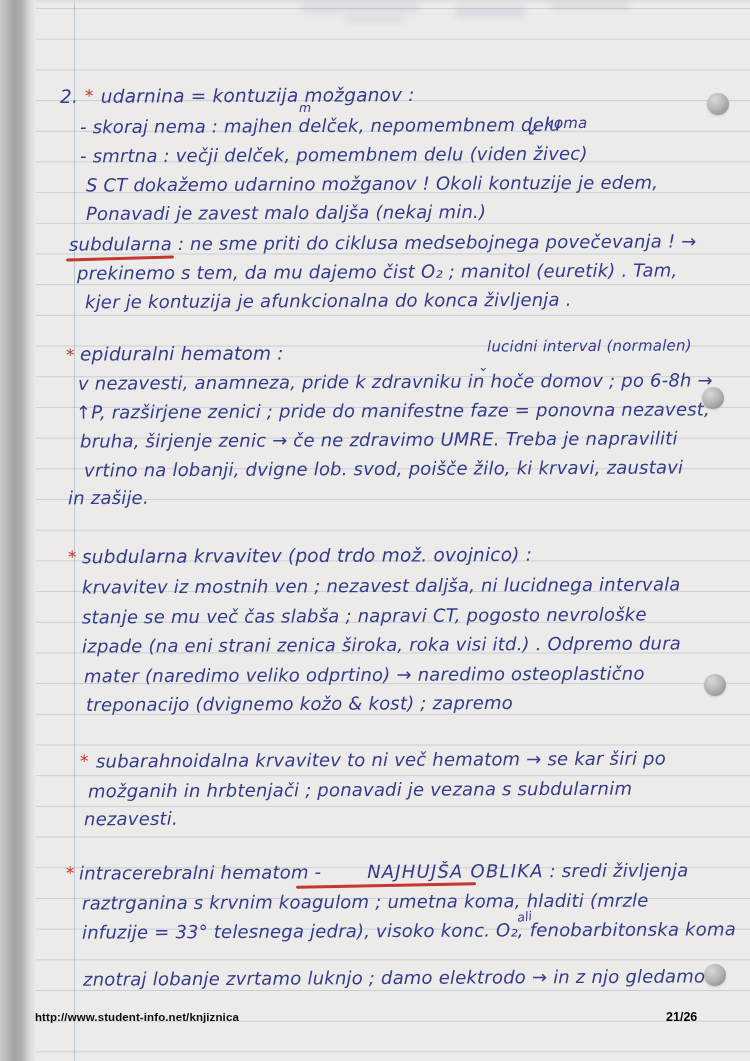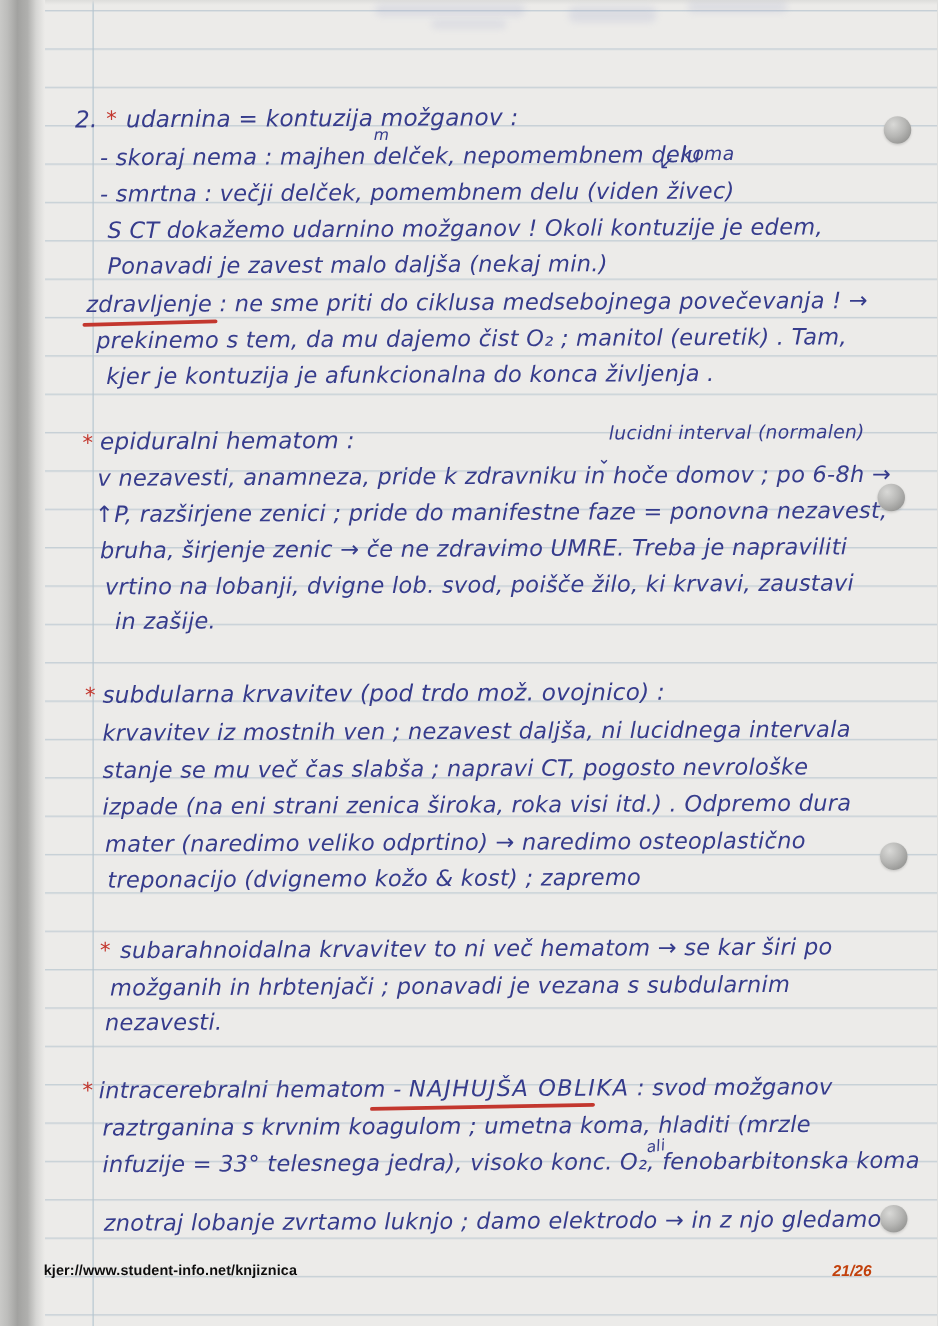--- a/index.html
+++ b/index.html
@@ -27,29 +27,29 @@
   .ghost{position:absolute;background:#8a93c0;opacity:.16;filter:blur(3px);border-radius:5px;}
   .hw{
     position:absolute;color:#363c8c;font-style:italic;font-size:18px;
     letter-spacing:.2px;white-space:nowrap;line-height:1.2;transform:rotate(-.3deg);
   }
   .hw-title{font-size:18.5px;}
   .hw-sm{font-size:15px;}
   .hw-xs{font-size:12.5px;}
   .star{color:#c3372e;font-style:normal;font-size:17px;}
   .row{display:flex;gap:7px;align-items:flex-start;}
-  .emph{letter-spacing:1.2px;}
+  .emph{letter-spacing:1.2px;margin-left:40px;}
   .uline{position:absolute;background:#c3372e;border-radius:2px;height:3px;}
   .footer-url{
     position:absolute;left:35px;top:1011px;font-family:"Liberation Sans",sans-serif;
     font-weight:bold;font-size:11.5px;color:#0d0d0d;letter-spacing:.1px;
   }
   .page-num{
     position:absolute;left:666px;top:1010px;font-family:"Liberation Sans",sans-serif;
-    font-weight:bold;font-size:12.5px;color:#c2410c;font-style:italic;
+    font-weight:bold;font-size:12.5px;color:#000000;
   }
 </style>
 </head>
 <body>
 
 <div class="page">
 
   <div class="rules"></div>
   <div class="margin-line"></div>
   <div class="edge-left"></div>
@@ -74,58 +74,58 @@
   <div class="hw" style="left:80px;top:115px;">- skoraj nema : majhen delček, nepomembnem delu</div>
   <div class="hw hw-xs" style="left:299px;top:100px;">m</div>
   <div class="hw hw-sm" style="left:527px;top:121px;">↙</div>
   <div class="hw hw-sm" style="left:545px;top:114px;">koma</div>
 
   <div class="hw" style="left:80px;top:144px;">- smrtna : večji delček, pomembnem delu (viden živec)</div>
   <div class="hw" style="left:86px;top:173px;">S CT dokažemo udarnino možganov ! Okoli kontuzije je edem,</div>
   <div class="hw" style="left:86px;top:202px;">Ponavadi je zavest malo daljša (nekaj min.)</div>
 
   <div class="hw" style="left:69px;top:232px;">
-    <span>zdravljenje</span><span> : ne sme priti do ciklusa medsebojnega povečevanja ! →</span>
+    <span>subdularna</span><span> : ne sme priti do ciklusa medsebojnega povečevanja ! →</span>
   </div>
   <div class="uline" style="left:66px;top:257px;width:108px;transform:rotate(-1.6deg);"></div>
 
   <div class="hw" style="left:77px;top:261px;">prekinemo s tem, da mu dajemo čist O₂ ; manitol (euretik) . Tam,</div>
   <div class="hw" style="left:85px;top:290px;">kjer je kontuzija je afunkcionalna do konca življenja .</div>
 
   <div class="hw star" style="left:66px;top:345px;">*</div>
   <div class="hw hw-title" style="left:80px;top:343px;">epiduralni hematom :</div>
   <div class="hw hw-sm" style="left:487px;top:337px;">lucidni interval (normalen)</div>
   <div class="hw hw-xs" style="left:478px;top:359px;">⌄</div>
 
   <div class="hw" style="left:78px;top:371px;">v nezavesti, anamneza, pride k zdravniku in hoče domov ; po 6-8h →</div>
   <div class="hw" style="left:76px;top:400px;">↑P, razširjene zenici ; pride do manifestne faze = ponovna nezavest,</div>
   <div class="hw" style="left:80px;top:429px;">bruha, širjenje zenic → če ne zdravimo UMRE. Treba je napraviliti</div>
   <div class="hw" style="left:84px;top:458px;">vrtino na lobanji, dvigne lob. svod, poišče žilo, ki krvavi, zaustavi</div>
-  <div class="hw" style="left:92px;top:487px;">in zašije.</div>
+  <div class="hw" style="left:68px;top:487px;">in zašije.</div>
 
   <div class="hw star" style="left:68px;top:547px;">*</div>
   <div class="hw hw-title" style="left:82px;top:545px;">subdularna krvavitev (pod trdo mož. ovojnico) :</div>
   <div class="hw" style="left:82px;top:575px;">krvavitev iz mostnih ven ; nezavest daljša, ni lucidnega intervala</div>
   <div class="hw" style="left:82px;top:605px;">stanje se mu več čas slabša ; napravi CT, pogosto nevrološke</div>
   <div class="hw" style="left:82px;top:634px;">izpade (na eni strani zenica široka, roka visi itd.) . Odpremo dura</div>
   <div class="hw" style="left:84px;top:664px;">mater (naredimo veliko odprtino) → naredimo osteoplastično</div>
   <div class="hw" style="left:86px;top:693px;">treponacijo (dvignemo kožo &amp; kost) ; zapremo</div>
 
   <div class="hw star" style="left:80px;top:751px;">*</div>
   <div class="hw" style="left:96px;top:749px;">subarahnoidalna krvavitev to ni več hematom → se kar širi po</div>
   <div class="hw" style="left:88px;top:779px;">možganih in hrbtenjači ; ponavadi je vezana s subdularnim</div>
   <div class="hw" style="left:84px;top:808px;">nezavesti.</div>
 
   <div class="hw star" style="left:66px;top:863px;">*</div>
   <div class="hw" style="left:79px;top:861px;">
-    <span>intracerebralni hematom - </span><span class="emph">NAJHUJŠA OBLIKA</span><span> : svod možganov</span>
+    <span>intracerebralni hematom - </span><span class="emph">NAJHUJŠA OBLIKA</span><span> : sredi življenja</span>
   </div>
   <div class="uline" style="left:296px;top:884px;width:180px;transform:rotate(-1.1deg);"></div>
   <div class="hw" style="left:82px;top:891px;">raztrganina s krvnim koagulom ; umetna koma, hladiti (mrzle</div>
   <div class="hw" style="left:82px;top:920px;">infuzije = 33° telesnega jedra), visoko konc. O₂, fenobarbitonska koma</div>
   <div class="hw hw-xs" style="left:517px;top:909px;transform:rotate(-8deg);">ali</div>
 
   <div class="hw" style="left:83px;top:967px;">znotraj lobanje zvrtamo luknjo ; damo elektrodo → in z njo gledamo</div>
 
-  <div class="footer-url">kjer://www.student-info.net/knjiznica</div>
+  <div class="footer-url">http://www.student-info.net/knjiznica</div>
   <div class="page-num">21/26</div>
 
 </div>
 
 </body></html>

